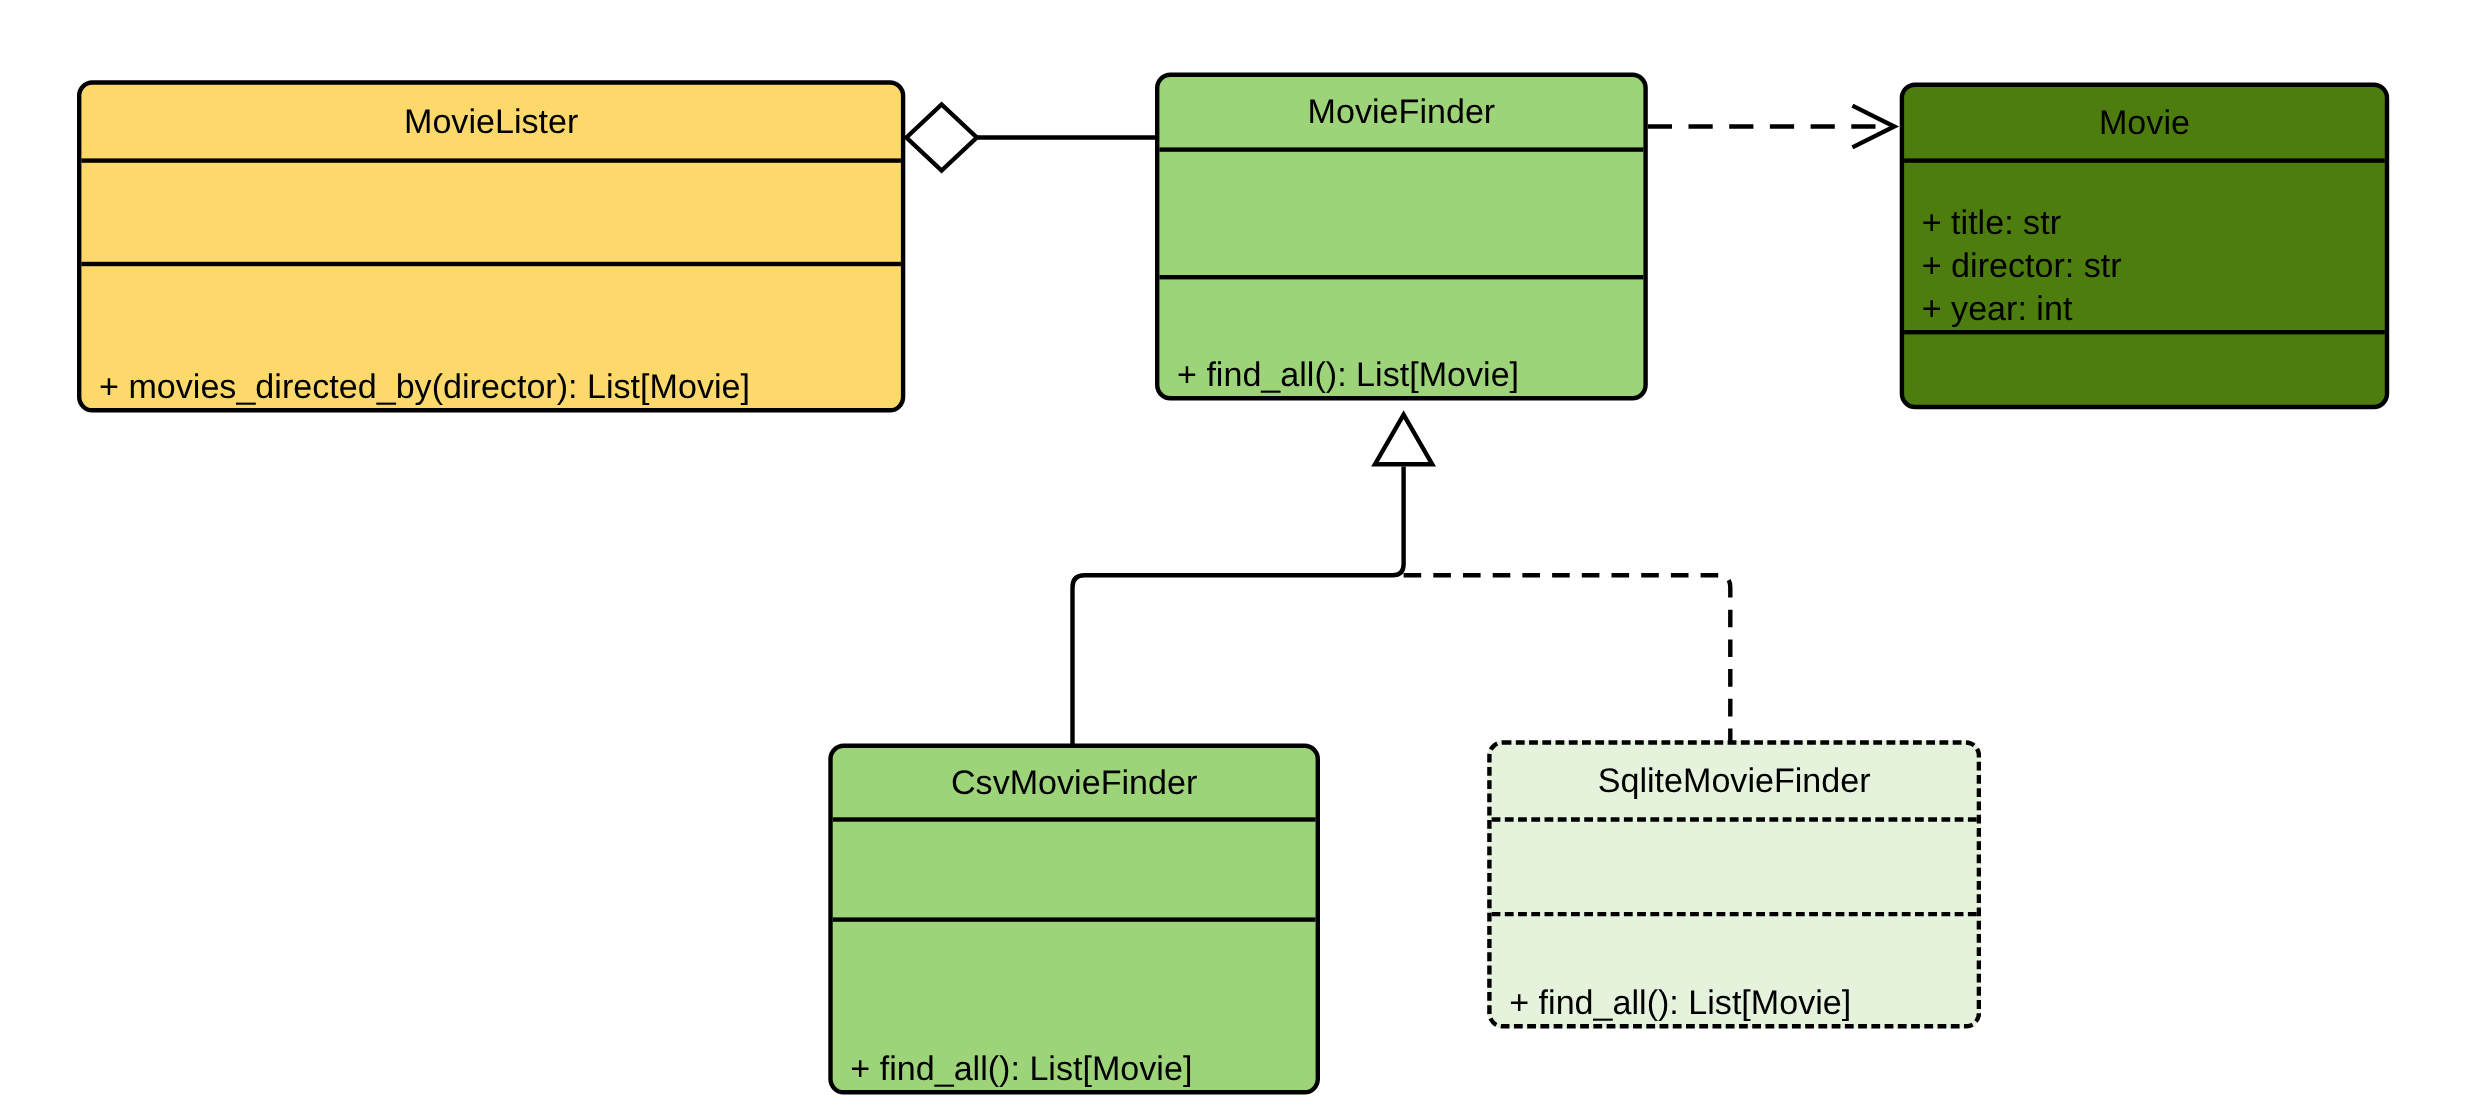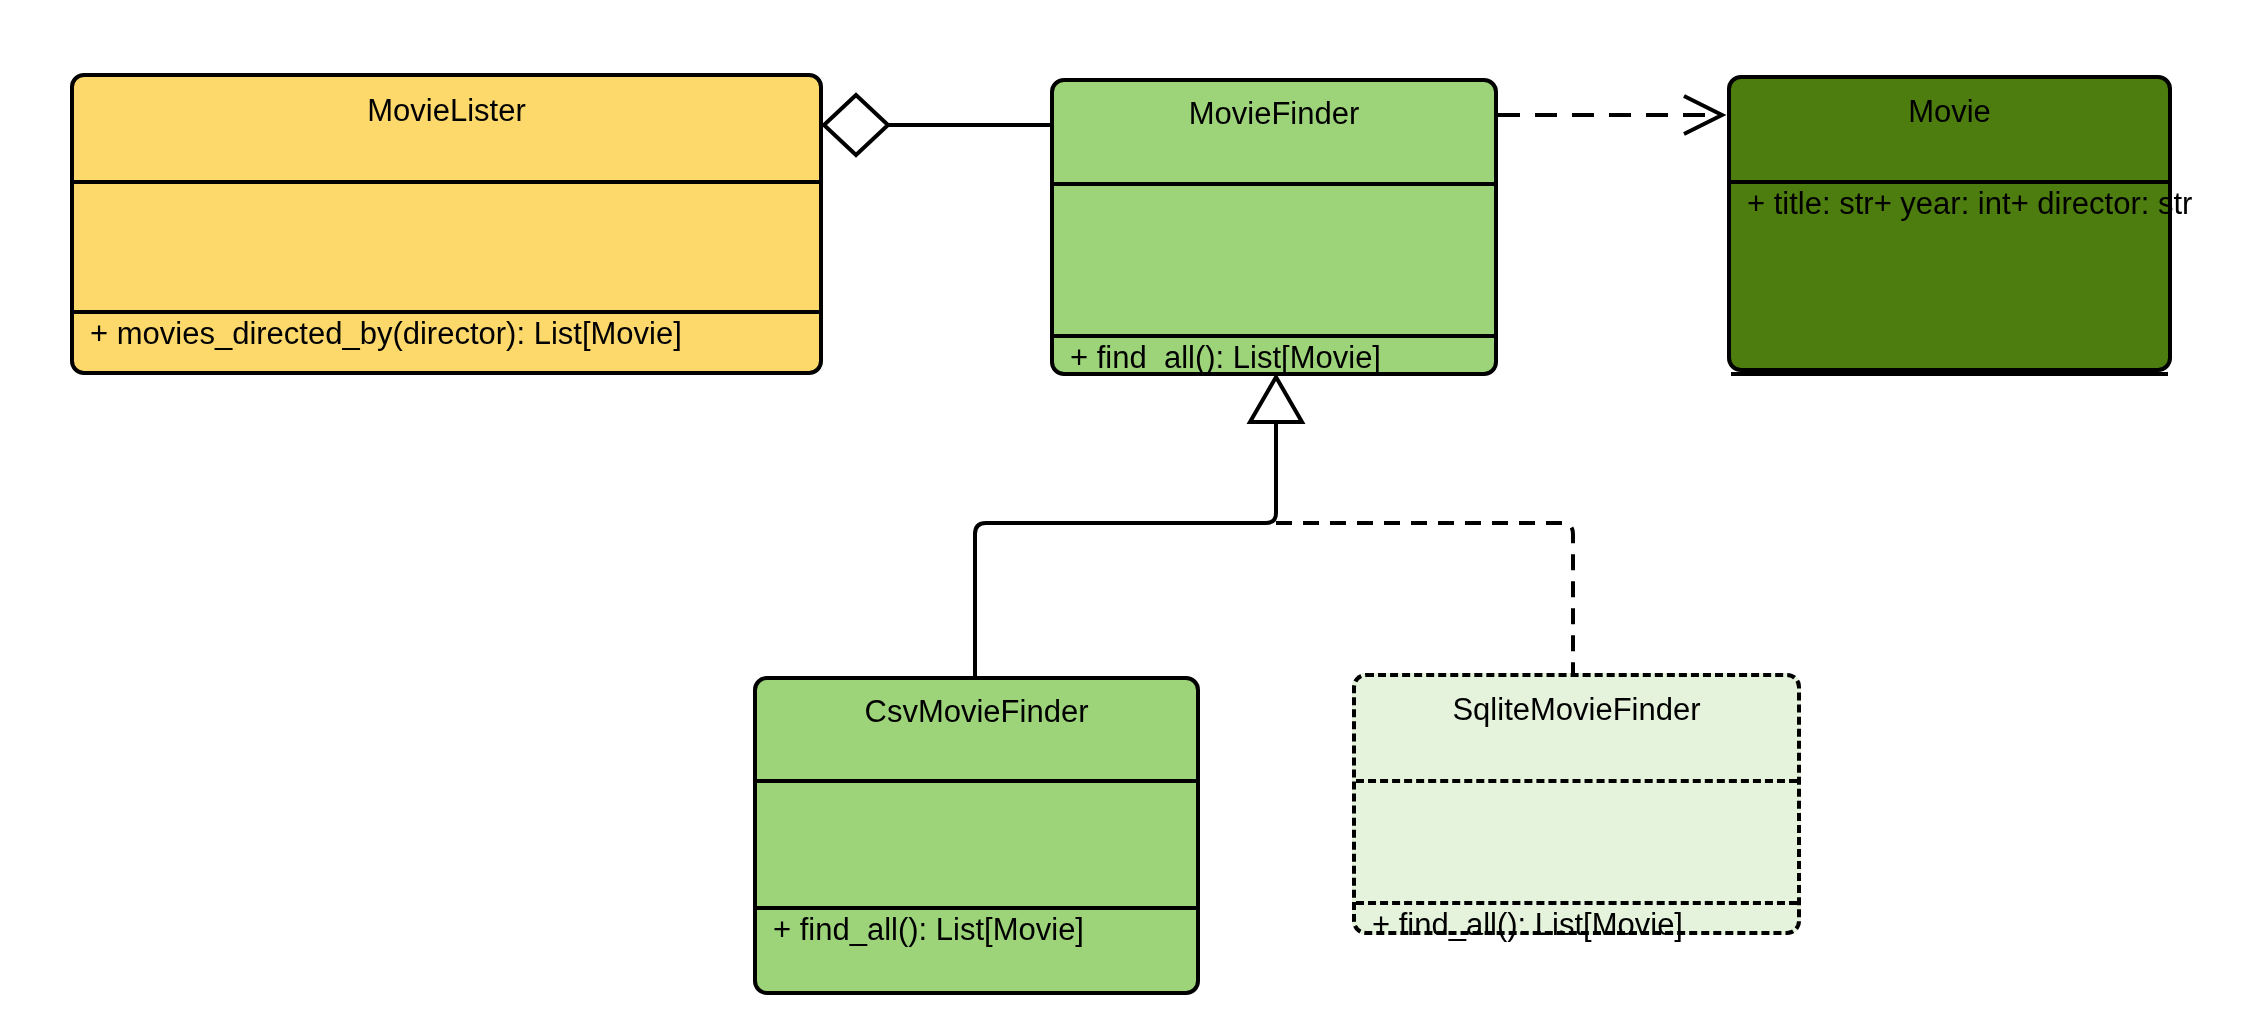--- a/index.html
+++ b/index.html
@@ -40,24 +40,23 @@
   }
   .sec + .sec { border-top: 4px solid #000000; }
   .uml-class.dashed .sec + .sec { border-top-style: dashed; }
   .sec.header {
     display: flex;
     align-items: center;
     justify-content: center;
   }
   .sec.body {
     display: flex;
-    flex-direction: row;
-    justify-content: space-between;
+    flex-direction: column;
+    justify-content: flex-end;
     padding: 0 16px;
-    margin-top: 36px;
   }
   .sec.fill { flex: 1 1 auto; }
   .line {
     line-height: 39px;
     white-space: nowrap;
   }
 </style>
 </head>
 <body>
 
@@ -82,38 +81,38 @@
   <div class="uml-class" data-interactable="true" style="left: 70px; top: 73px; width: 753px; height: 302px; background-color: rgb(253, 217, 107);">
     <div class="sec header" style="height:67px" data-interactable="false">
       <span data-interactable="false">MovieLister</span>
     </div>
     <div class="sec body" style="height:94px" data-interactable="false"></div>
     <div class="sec body fill" data-interactable="false">
       <div class="line" data-interactable="false">+ movies_directed_by(director): List[Movie]</div>
     </div>
   </div>
 
-  <div class="uml-class" data-interactable="true" style="left: 1050px; top: 78px; width: 448px; height: 298px; background-color: rgb(157, 211, 121);">
+  <div class="uml-class" data-interactable="true" style="left: 1050px; top: 66px; width: 448px; height: 298px; background-color: rgb(157, 211, 121);">
     <div class="sec header" style="height:64px" data-interactable="false">
       <span data-interactable="false">MovieFinder</span>
     </div>
     <div class="sec body" style="height:116px" data-interactable="false"></div>
     <div class="sec body fill" data-interactable="false">
       <div class="line" data-interactable="false">+ find_all(): List[Movie]</div>
     </div>
   </div>
 
   <div class="uml-class" data-interactable="true" style="left: 1727px; top: 75px; width: 445px; height: 297px; background-color: #4d7c0f;">
     <div class="sec header" style="height:65px" data-interactable="false">
       <span data-interactable="false">Movie</span>
     </div>
     <div class="sec body" style="height:156px" data-interactable="false">
       <div class="line" data-interactable="false">+ title: str</div>
+      <div class="line" data-interactable="false">+ director: str</div>
       <div class="line" data-interactable="false">+ year: int</div>
-      <div class="line" data-interactable="false">+ director: str</div>
     </div>
     <div class="sec body fill" data-interactable="false"></div>
   </div>
 
   <div class="uml-class" data-interactable="true" style="left: 753px; top: 676px; width: 447px; height: 319px; background-color: rgb(157, 211, 121);">
     <div class="sec header" style="height:63px" data-interactable="false">
       <span data-interactable="false">CsvMovieFinder</span>
     </div>
     <div class="sec body" style="height:91px" data-interactable="false"></div>
     <div class="sec body fill" data-interactable="false">

